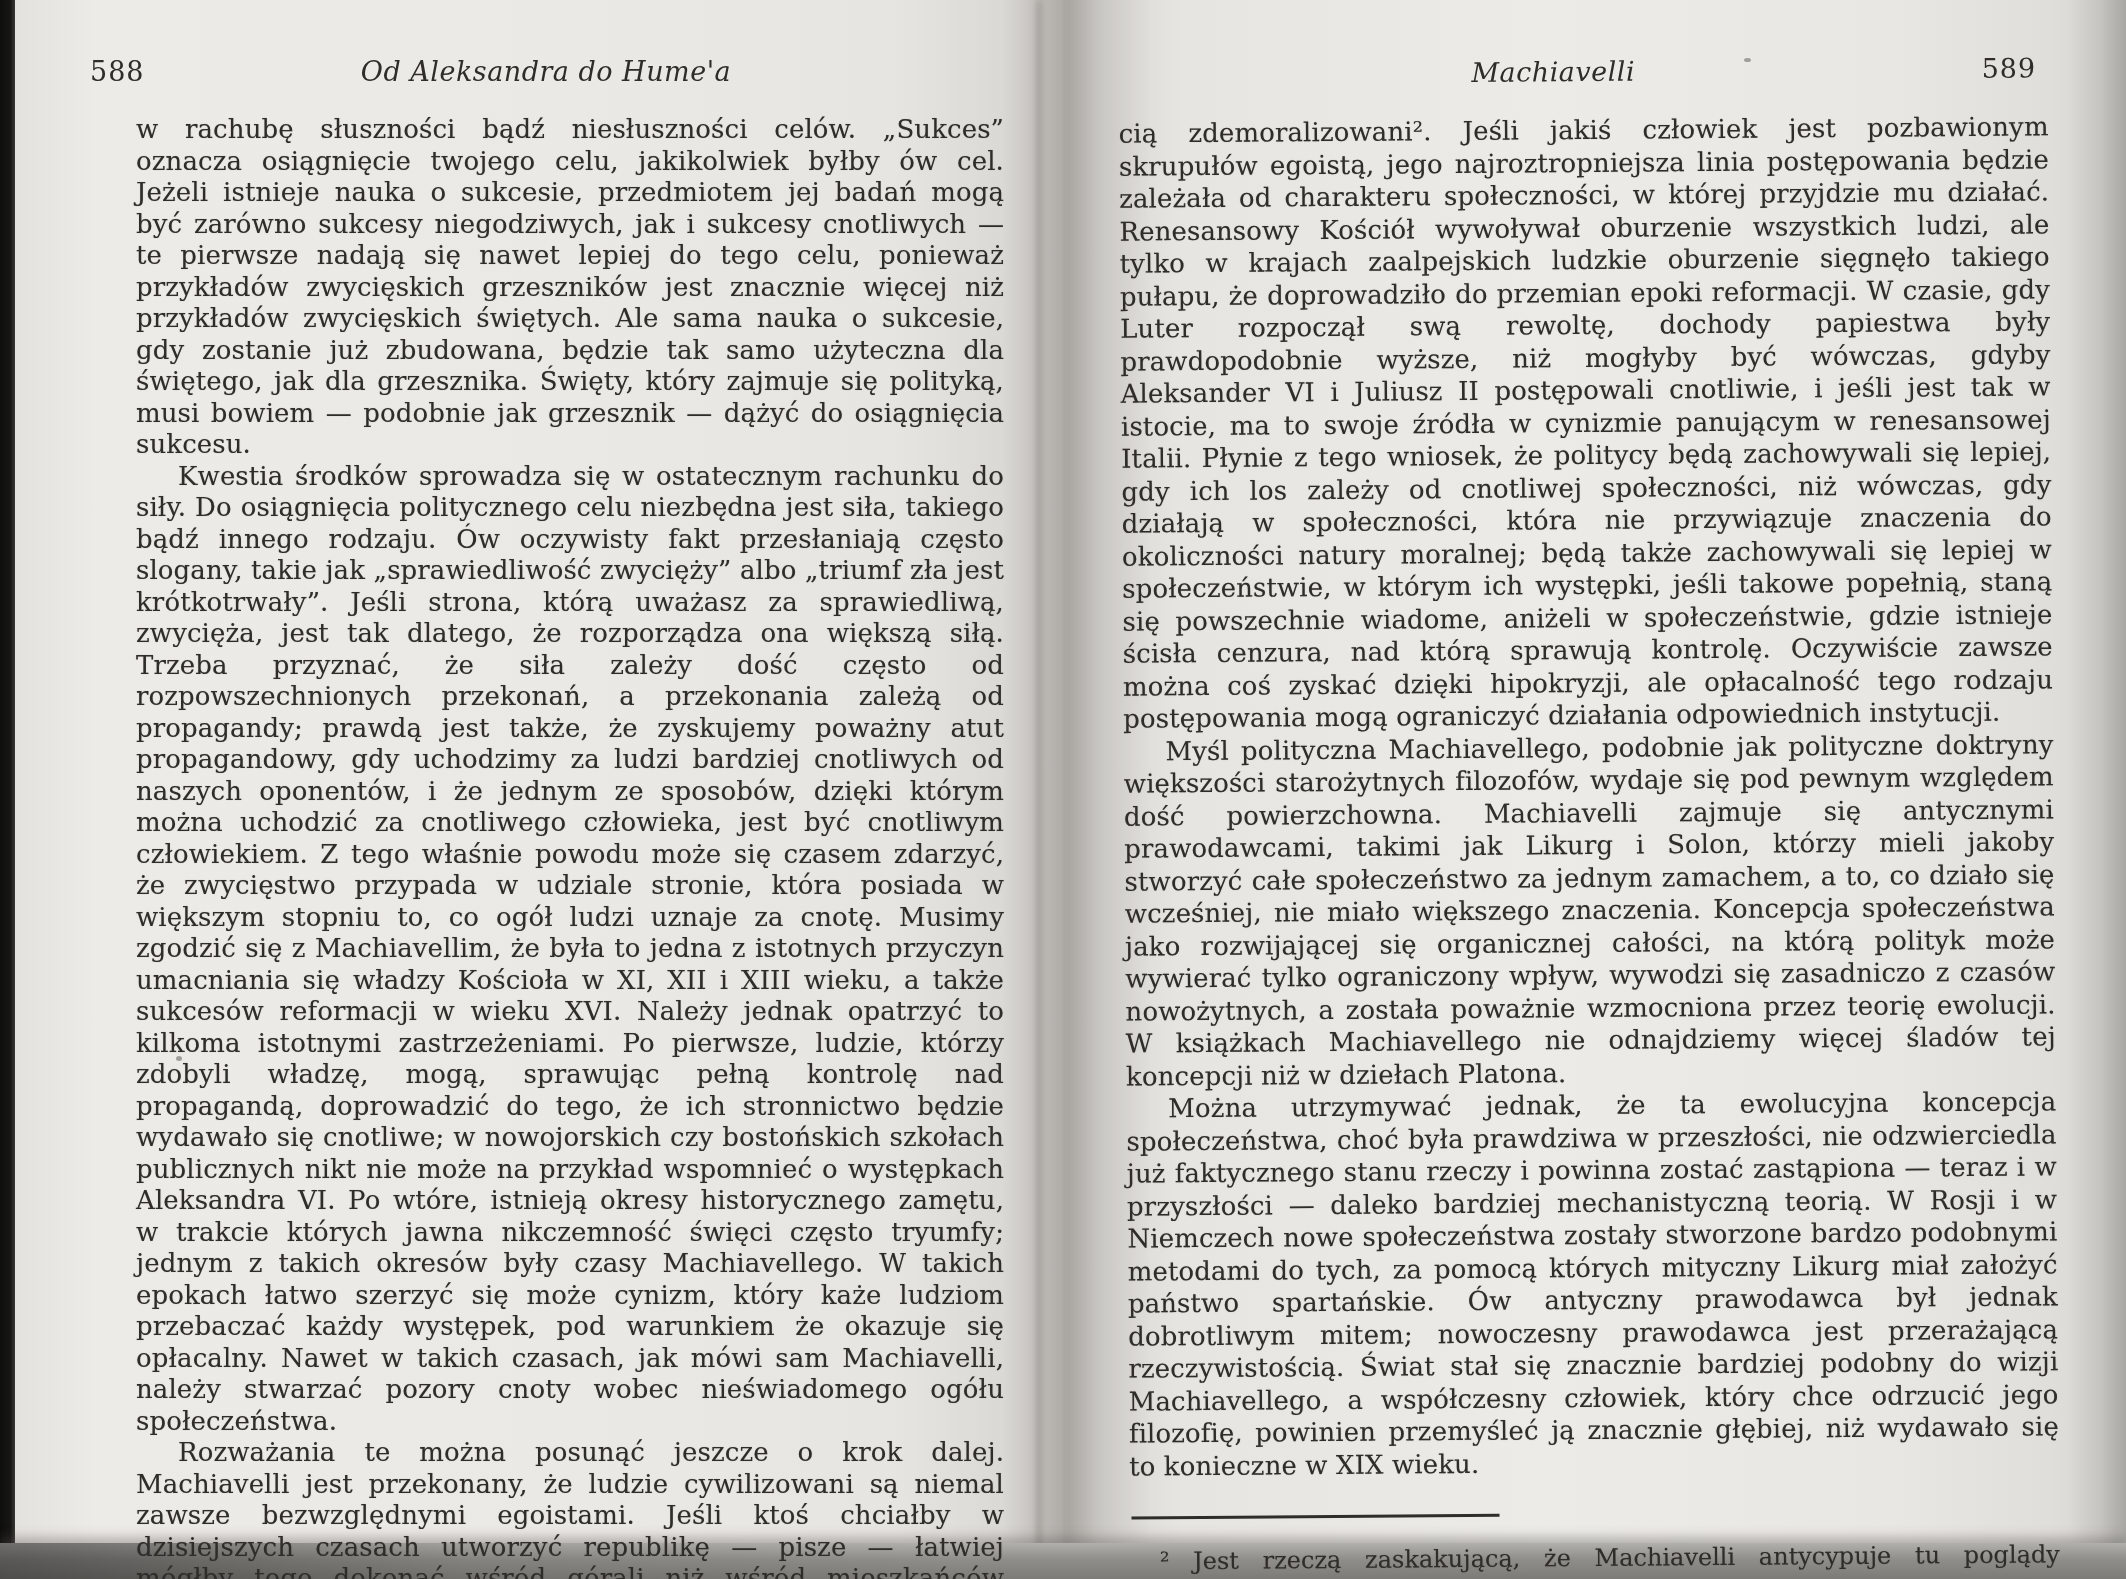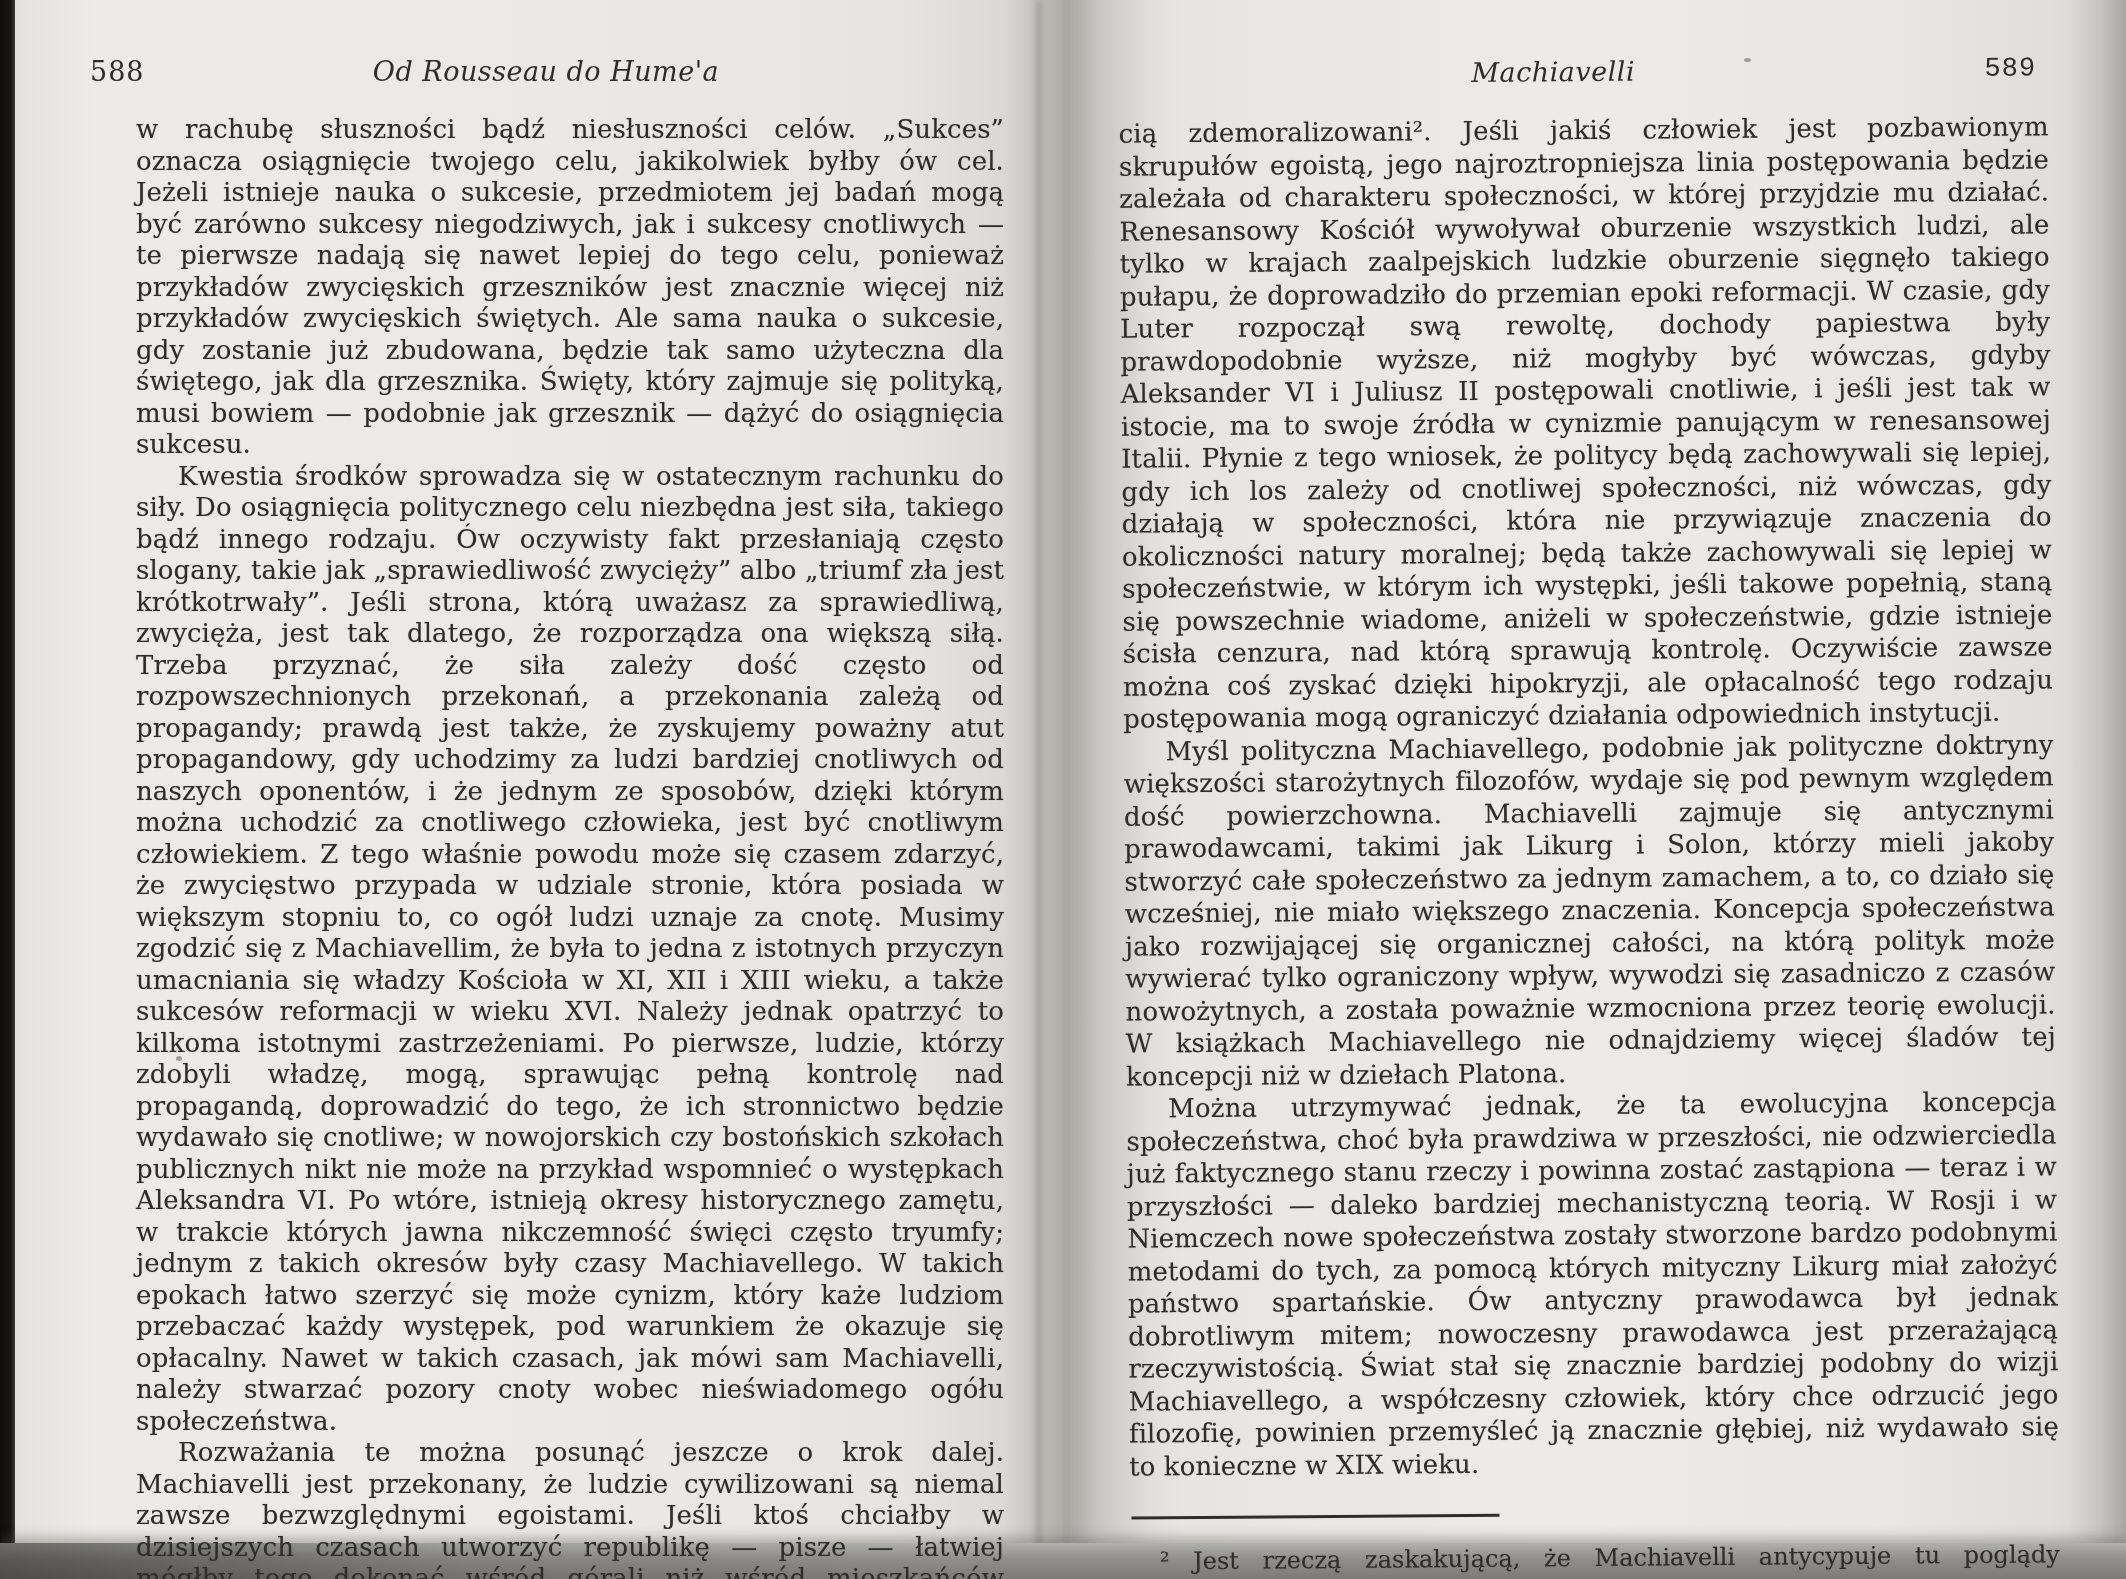--- a/index.html
+++ b/index.html
@@ -66,21 +66,21 @@
   .page-content.right { left: 1118px; width: 930px;
     transform: rotate(-0.45deg); transform-origin: 50% 0; }
 
   .running-head {
     position: relative; height: 40px;
     font-size: 27px; line-height: 40px;
     white-space: nowrap;
   }
   .running-head .pagenum { position: absolute; top: 0; font-style: normal; letter-spacing: 1px; }
   .running-head .pagenum.pn-left  { left: 2px; }
-  .running-head .pagenum.pn-right { right: 12px; font-family: Liberation Mono, monospace; }
+  .running-head .pagenum.pn-right { right: 12px; }
   .running-head .title {
     display: block; text-align: center; font-style: italic; letter-spacing: 0.5px;
   }
   .page-content.right .running-head .title { padding-right: 60px; }
 
   .body-text {
     margin-top: 22px;
     font-size: 26px;
     text-align: justify;
     text-shadow: 0 0 1px rgba(47,45,42,0.35);
@@ -114,21 +114,21 @@
   <div class="edge-right"></div>
   <div class="edge-left"></div>
   <div class="edge-bottom"></div>
   <div class="speck s1"></div>
   <div class="speck s2"></div>
   <div class="speck s3"></div>
 
   <div class="page-content left">
     <div class="running-head">
       <span class="pagenum pn-left">588</span>
-      <span class="title">Od Rousseau do Hume'a</span>
+      <span class="title">Od Aleksandra do Hume'a</span>
     </div>
     <div class="body-text">
       <p class="para">w rachubę słuszności bądź niesłuszności celów. „Sukces” oznacza osiągnięcie twojego celu, jakikolwiek byłby ów cel. Jeżeli istnieje nauka o sukcesie, przedmiotem jej badań mogą być zarówno sukcesy niegodziwych, jak i sukcesy cnotliwych — te pierwsze nadają się nawet lepiej do tego celu, ponieważ przykładów zwycięskich grzeszników jest znacznie więcej niż przykładów zwycięskich świętych. Ale sama nauka o sukcesie, gdy zostanie już zbudowana, będzie tak samo użyteczna dla świętego, jak dla grzesznika. Święty, który zajmuje się polityką, musi bowiem — podobnie jak grzesznik — dążyć do osiągnięcia sukcesu.</p>
       <p class="para indent">Kwestia środków sprowadza się w ostatecznym rachunku do siły. Do osiągnięcia politycznego celu niezbędna jest siła, takiego bądź innego rodzaju. Ów oczywisty fakt przesłaniają często slogany, takie jak „sprawiedliwość zwycięży” albo „triumf zła jest krótkotrwały”. Jeśli strona, którą uważasz za sprawiedliwą, zwycięża, jest tak dlatego, że rozporządza ona większą siłą. Trzeba przyznać, że siła zależy dość często od rozpowszechnionych przekonań, a przekonania zależą od propagandy; prawdą jest także, że zyskujemy poważny atut propagandowy, gdy uchodzimy za ludzi bardziej cnotliwych od naszych oponentów, i że jednym ze sposobów, dzięki którym można uchodzić za cnotliwego człowieka, jest być cnotliwym człowiekiem. Z tego właśnie powodu może się czasem zdarzyć, że zwycięstwo przypada w udziale stronie, która posiada w większym stopniu to, co ogół ludzi uznaje za cnotę. Musimy zgodzić się z Machiavellim, że była to jedna z istotnych przyczyn umacniania się władzy Kościoła w XI, XII i XIII wieku, a także sukcesów reformacji w wieku XVI. Należy jednak opatrzyć to kilkoma istotnymi zastrzeżeniami. Po pierwsze, ludzie, którzy zdobyli władzę, mogą, sprawując pełną kontrolę nad propagandą, doprowadzić do tego, że ich stronnictwo będzie wydawało się cnotliwe; w nowojorskich czy bostońskich szkołach publicznych nikt nie może na przykład wspomnieć o występkach Aleksandra VI. Po wtóre, istnieją okresy historycznego zamętu, w trakcie których jawna nikczemność święci często tryumfy; jednym z takich okresów były czasy Machiavellego. W takich epokach łatwo szerzyć się może cynizm, który każe ludziom przebaczać każdy występek, pod warunkiem że okazuje się opłacalny. Nawet w takich czasach, jak mówi sam Machiavelli, należy stwarzać pozory cnoty wobec nieświadomego ogółu społeczeństwa.</p>
       <p class="para indent">Rozważania te można posunąć jeszcze o krok dalej. Machiavelli jest przekonany, że ludzie cywilizowani są niemal zawsze bezwzględnymi egoistami. Jeśli ktoś chciałby w dzisiejszych czasach utworzyć republikę — pisze — łatwiej mógłby tego dokonać wśród górali niż wśród mieszkańców wielkiego miasta, ponieważ ci ostatni będą już z pewnoś-</p>
     </div>
   </div>
 
   <div class="page-content right">
     <div class="running-head">

